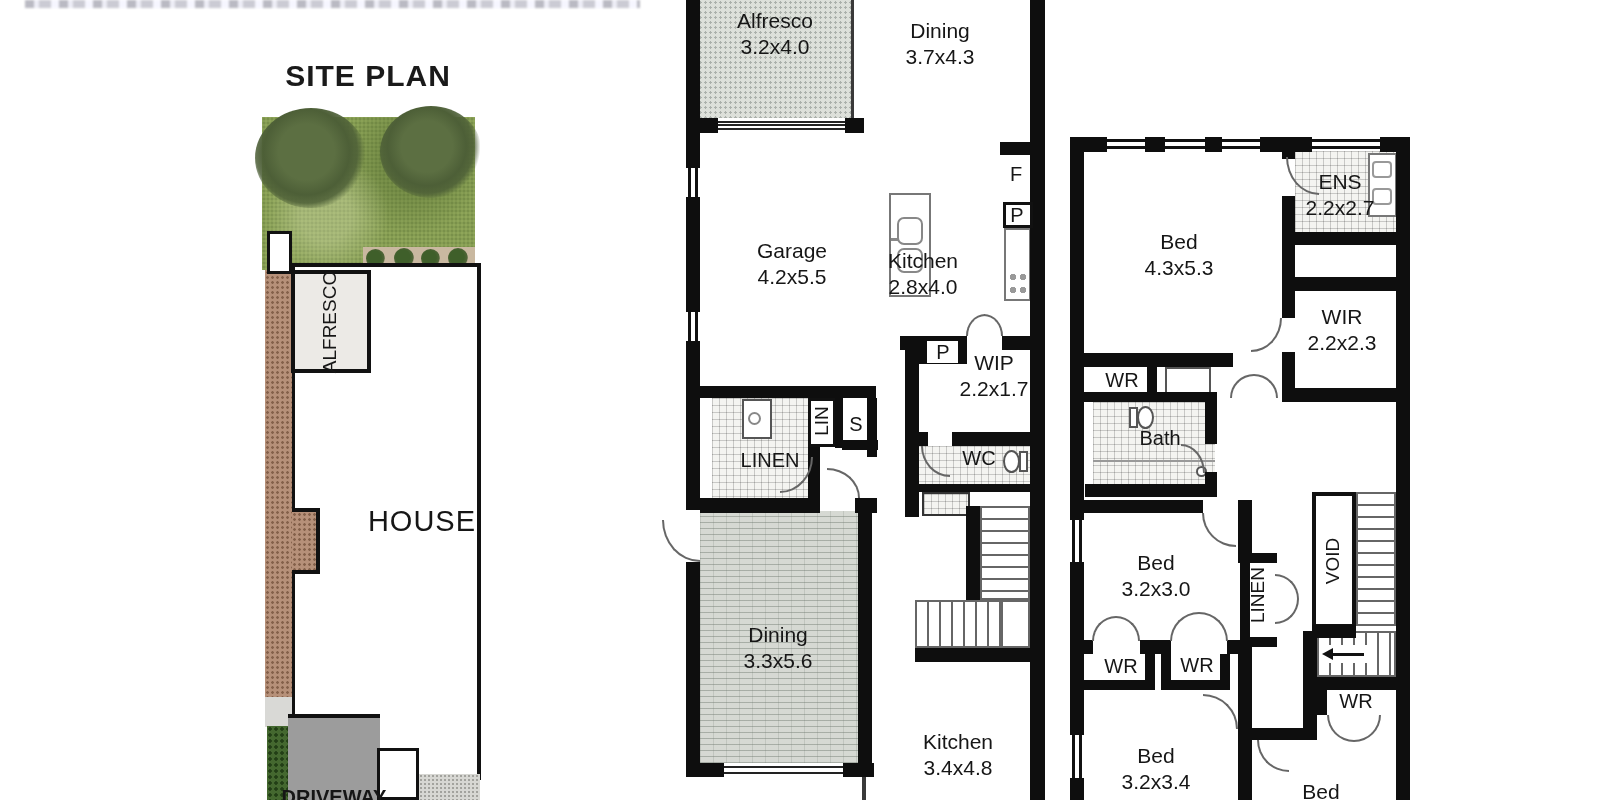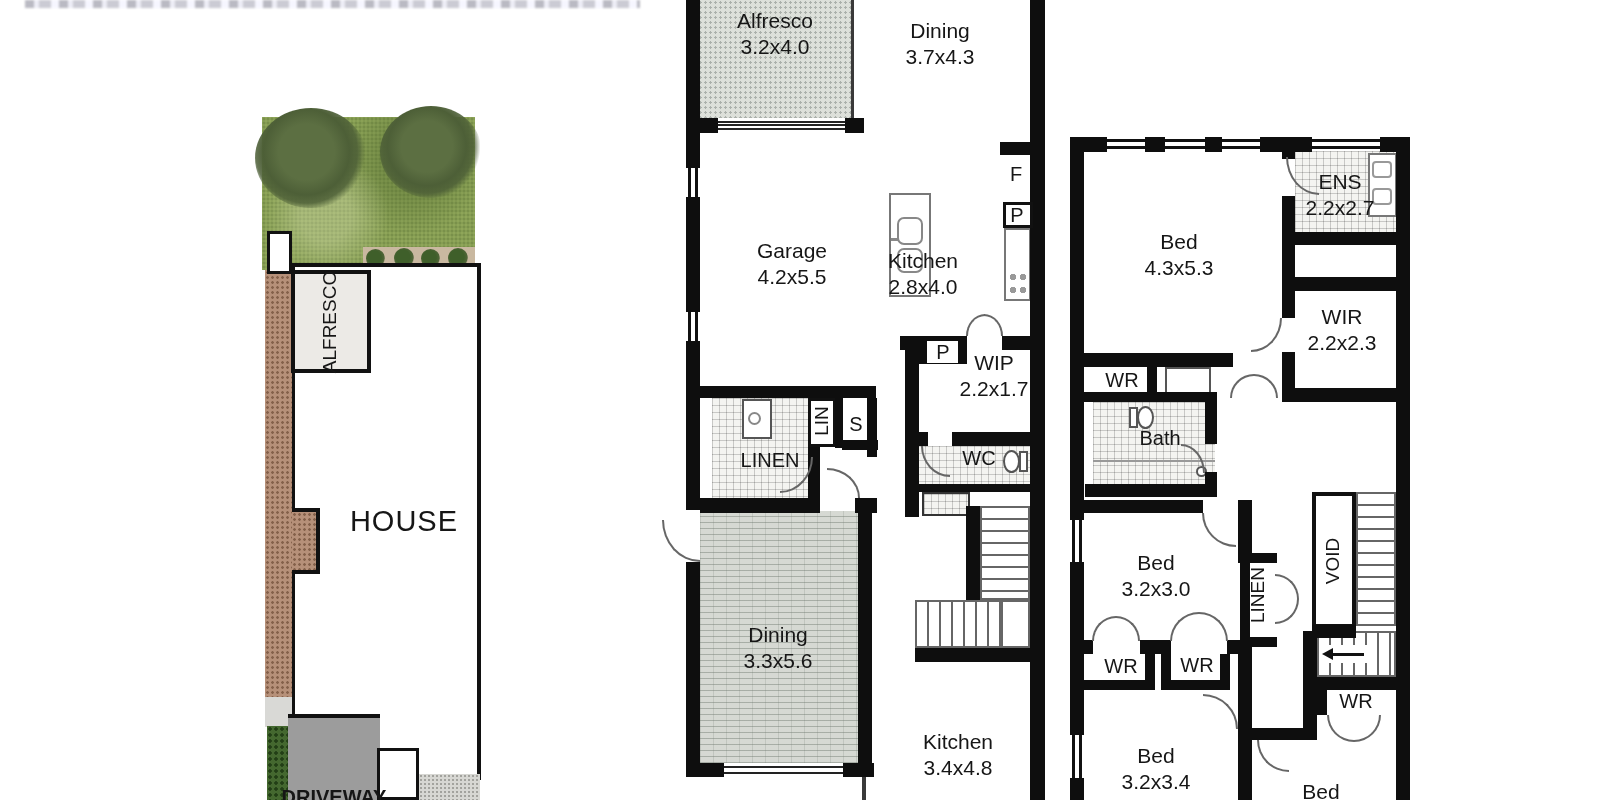--- a/index.html
+++ b/index.html
@@ -8,21 +8,21 @@
   .w{position:absolute;background:#0e0e0e;}
   .thin{position:absolute;background:#3a3a3a;}
   .lbl{position:absolute;transform:translate(-50%,-50%);text-align:center;font-size:21px;
        line-height:26px;white-space:nowrap;color:#161616;}
   .lbl .ln{display:block;}
   .sm{font-size:20px;}
   .vlbl{position:absolute;transform:translate(-50%,-50%) rotate(-90deg);font-size:19px;
         white-space:nowrap;color:#161616;}
   .title{position:absolute;transform:translate(-50%,-50%);font-size:30px;font-weight:bold;
          letter-spacing:1px;white-space:nowrap;}
-  .big{font-size:29px;letter-spacing:1px;}
+  .big{font-size:29px;letter-spacing:1px;margin-left:18px;}
   .winV{position:absolute;width:10px;background:#fff;border-left:3px solid #111;
         border-right:3px solid #111;box-sizing:border-box;}
   .winH{position:absolute;height:10px;background:#fff;border-top:3px solid #111;
         border-bottom:3px solid #111;box-sizing:border-box;}
   .slider3{position:absolute;height:9px;background:linear-gradient(#222 0 2px,transparent 2px 3px,#222 3px 5px,transparent 5px 7px,#222 7px 9px);}
   .slider2{position:absolute;height:8px;background:linear-gradient(#222 0 2px,transparent 2px 6px,#222 6px 8px);}
   .arc{position:absolute;box-sizing:border-box;background:transparent;border:0 solid #666;}
   .fix{position:absolute;background:#fff;border:2px solid #555;box-sizing:border-box;}
   .tile{position:absolute;background-color:#f4f4f1;
         background-image:linear-gradient(rgba(0,0,0,.18) 1px,transparent 1px),
@@ -59,20 +59,21 @@
   .smudge{position:absolute;height:8px;opacity:.5;filter:blur(1.2px);
           background:repeating-linear-gradient(90deg,#778 0 9px,#dde 9px 14px,#99a 14px 26px,#eef 26px 34px);}
 </style>
 </head>
 <body>
 
 <div class="canvas">
 
   <div class="smudge" style="left:25px;top:0;width:615px"></div>
 
+  <div class="title" style="left:368px;top:76px">SITE PLAN</div>
   <div class="grass" style="left:262px;top:117px;width:213px;height:153px"></div>
   <div class="tree" style="left:255px;top:108px;width:112px;height:100px"></div>
   <div class="tree" style="left:380px;top:106px;width:102px;height:92px"></div>
   <div style="position:absolute;left:363px;top:247px;width:112px;height:23px;background:#c9b8a0"></div>
   <div class="shrub" style="left:366px;top:249px;width:19px;height:19px"></div>
   <div class="shrub" style="left:394px;top:248px;width:20px;height:20px"></div>
   <div class="shrub" style="left:421px;top:249px;width:19px;height:19px"></div>
   <div class="shrub" style="left:448px;top:248px;width:20px;height:20px"></div>
   <div style="position:absolute;left:291px;top:263px;width:190px;height:517px;background:#fff;border:4px solid #111;box-sizing:border-box"></div>
   <div class="mulch" style="left:265px;top:270px;width:27px;height:430px"></div>

